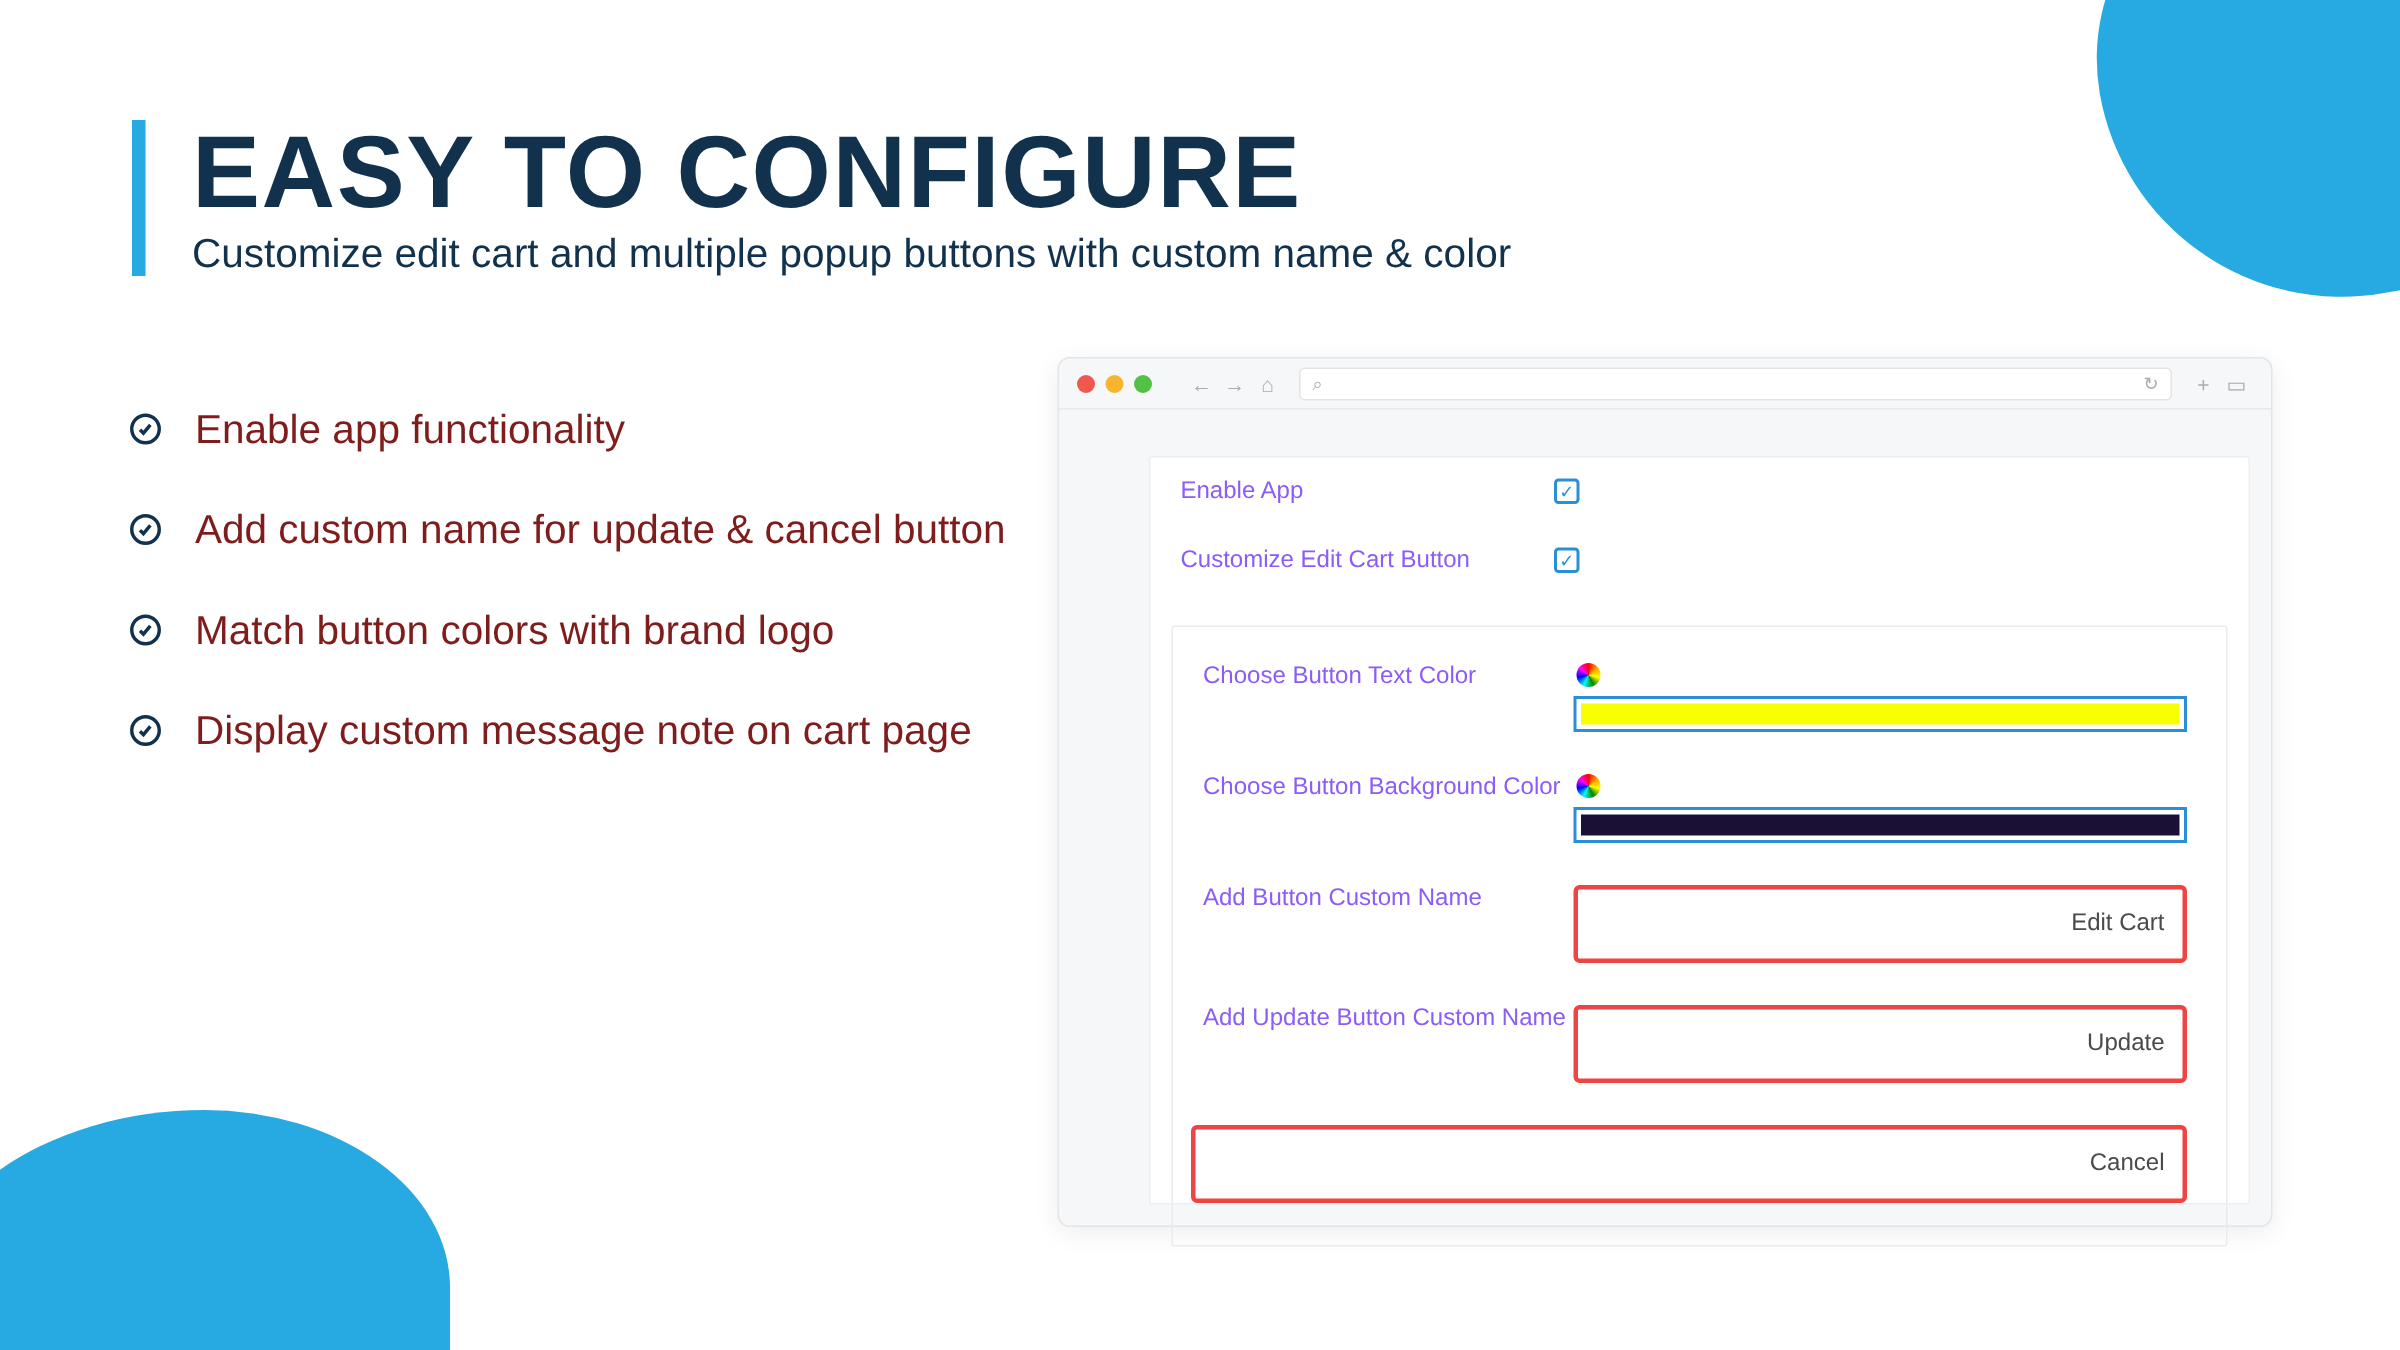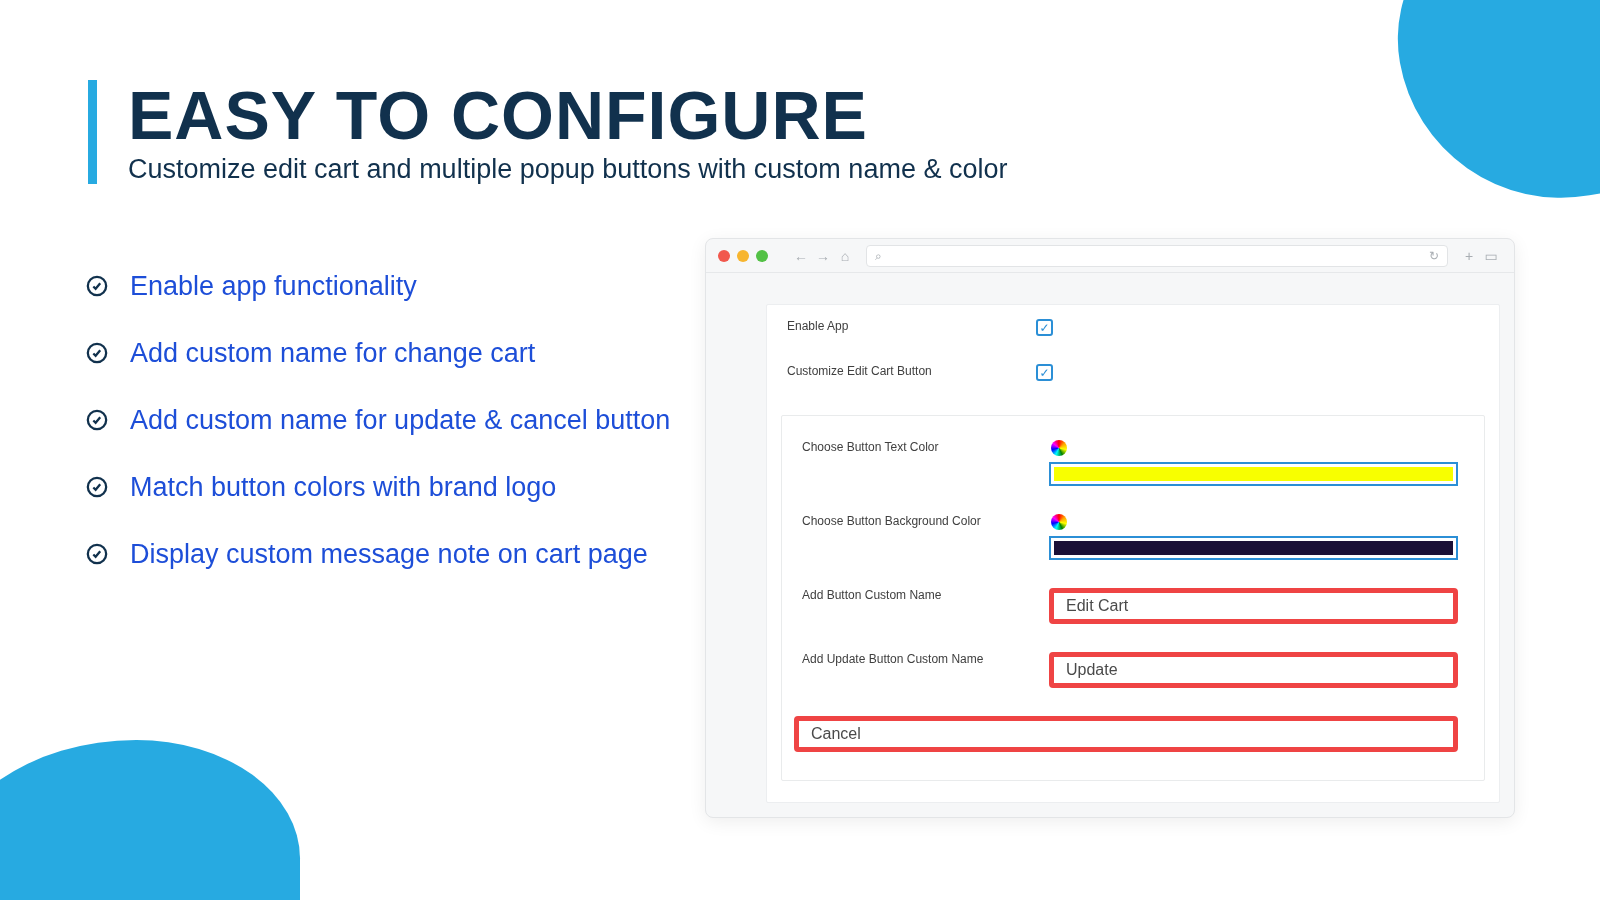--- a/index.html
+++ b/index.html
@@ -77,21 +77,21 @@
 }
 .check-icon {
   flex: 0 0 22px;
   width: 22px;
   height: 22px;
   margin-top: 5px;
   margin-right: 22px;
 }
 .feature-text {
   font-size: 27px;
-  color: #1d4ed8;
+  color: #7f1d1d;
   line-height: 1.22;
 }
 
 
 .browser {
   position: absolute;
   left: 705px;
   top: 238px;
   width: 810px;
   height: 580px;
@@ -142,22 +142,22 @@
   border:1px solid #eceef0;
   border-radius:2px;
 }
 .row {
   display:flex;
   align-items:flex-start;
   padding: 14px 0 14px 12px;
 }
 .row-label {
   width: 255px;
-  font-size: 12px;
-  color:#404040;
+  font-size: 16px;
+  color:#8b5cf6;
   padding-left: 8px;
 }
 .row-control { flex:1; padding-right:26px; }
 
 .checkbox {
   width:17px; height:17px;
   border:2px solid #2b8fd6;
   border-radius:3px;
   display:flex; align-items:center; justify-content:center;
   color:#2b8fd6;
@@ -184,26 +184,27 @@
   border: 2px solid #2b8fd6;
   padding: 3px;
   background:#fff;
 }
 .swatch-inner { width:100%; height:100%; }
 .swatch.yellow .swatch-inner { background:#f8ff00; }
 .swatch.dark .swatch-inner { background:#1a1036; }
 
 .text-input {
   width:100%;
-  height:36px;
-  border:5px solid #ef4444;
+  height:52px;
+  border:3px solid #ef4444;
   border-radius:4px;
   padding: 0 12px;
   font-size:16px;
   color:#4a4a4a;
+  text-align:right;
 }
 </style>
 </head>
 <body>
 
 <div class="blob-tr"></div>
 <div class="blob-bl"></div>
 
 <div class="header">
   <div class="accent-bar"></div>
@@ -221,29 +222,20 @@
     </span>
     <span class="feature-text">Enable app functionality</span>
   </div>
   <div class="feature">
     <span class="check-icon">
       <svg viewBox="0 0 24 24" fill="none" stroke="#11314d" stroke-width="2.5">
           <circle cx="12" cy="12" r="10"></circle>
           <path d="M8 12.5l2.5 2.5 5-6"></path>
         </svg>
     </span>
-    <span class="feature-text">Add custom name for change cart</span>
-  </div>
-  <div class="feature">
-    <span class="check-icon">
-      <svg viewBox="0 0 24 24" fill="none" stroke="#11314d" stroke-width="2.5">
-          <circle cx="12" cy="12" r="10"></circle>
-          <path d="M8 12.5l2.5 2.5 5-6"></path>
-        </svg>
-    </span>
     <span class="feature-text">Add custom name for update &amp; cancel button</span>
   </div>
   <div class="feature">
     <span class="check-icon">
       <svg viewBox="0 0 24 24" fill="none" stroke="#11314d" stroke-width="2.5">
           <circle cx="12" cy="12" r="10"></circle>
           <path d="M8 12.5l2.5 2.5 5-6"></path>
         </svg>
     </span>
     <span class="feature-text">Match button colors with brand logo</span>

